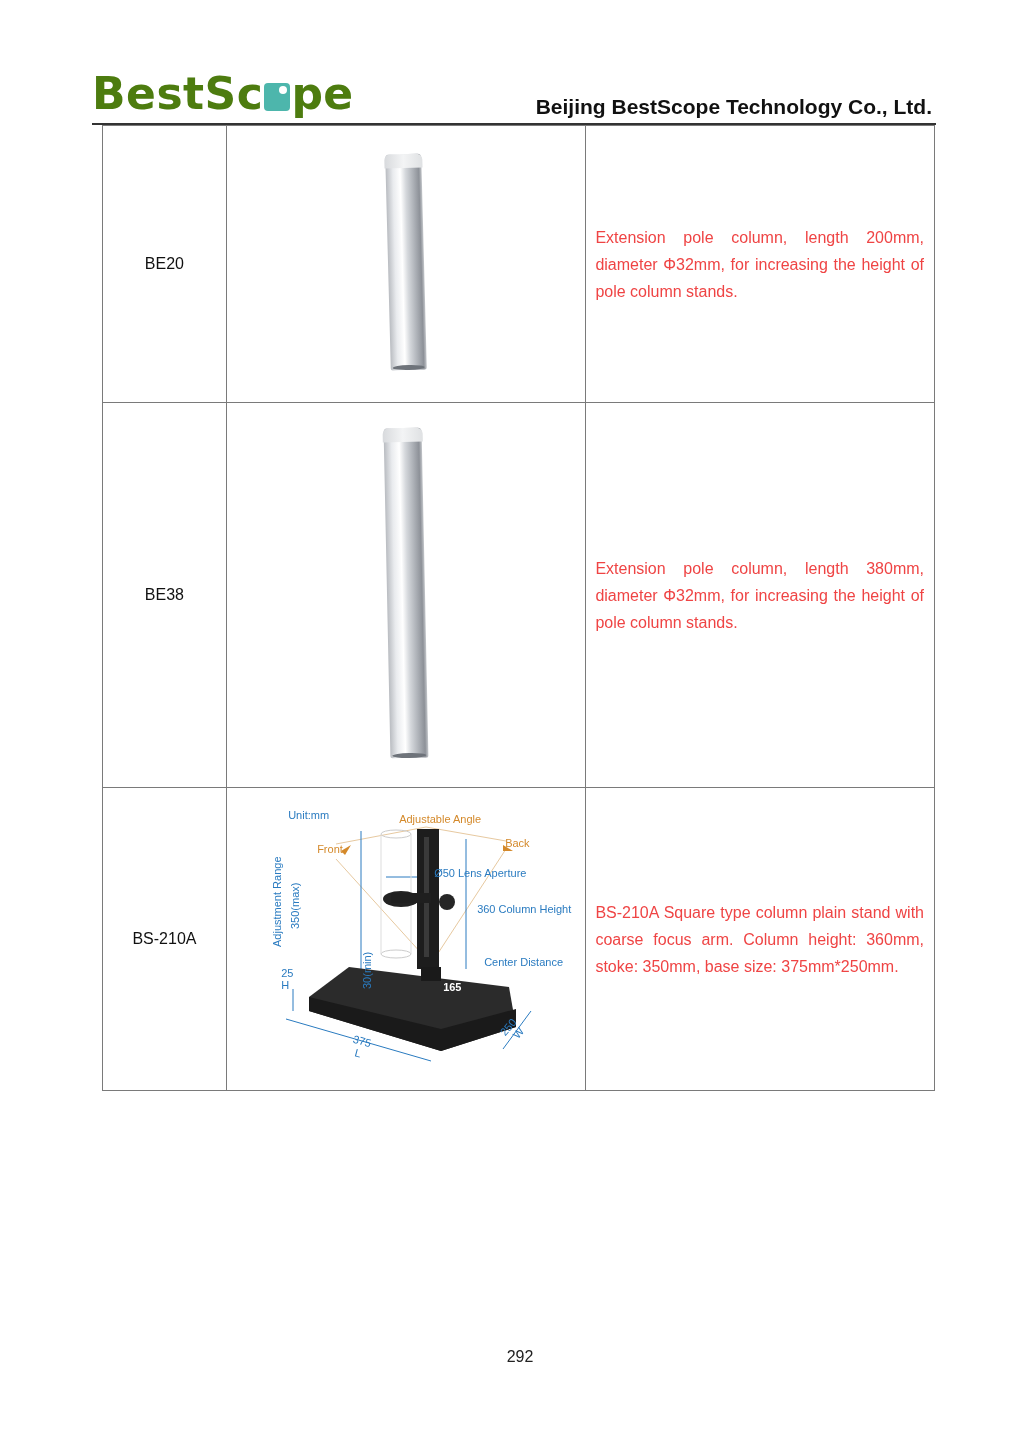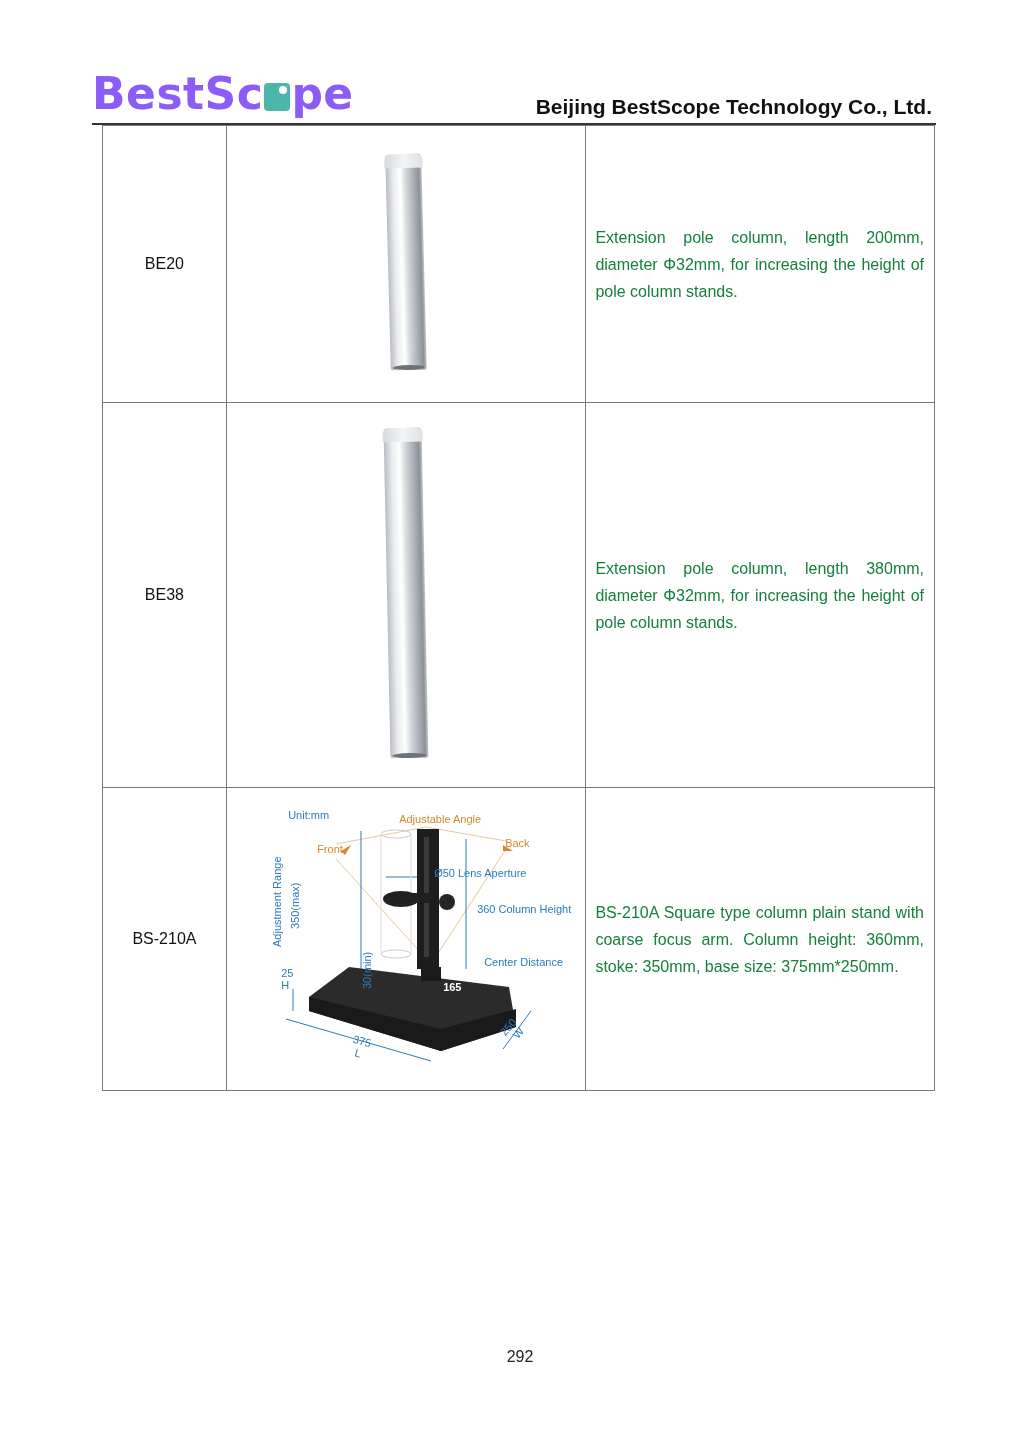--- a/index.html
+++ b/index.html
@@ -1,26 +1,26 @@
 <!DOCTYPE html>
 <html><head>
 <meta charset="utf-8">
 <style>
   html, body { margin:0; padding:0; background:#ffffff; }
   body { width:1024px; height:1448px; position:relative; overflow:hidden; font-family:"Liberation Sans", sans-serif; color:#000; }
-  .logo { position:absolute; left:92px; top:70px; font-family:"DejaVu Sans", sans-serif; font-weight:bold; font-size:44px; color:#8b5cf6; letter-spacing:0.5px; line-height:48px; }
+  .logo { position:absolute; left:92px; top:70px; font-family:"DejaVu Sans", sans-serif; font-weight:bold; font-size:44px; color:#4d7c0f; letter-spacing:0.5px; line-height:48px; }
   .logo .o-box { display:inline-block; width:26px; height:28px; background:#4db6ac; border-radius:4px; vertical-align:-2px; margin:0 1px; position:relative; }
   .logo .o-box::after { content:""; position:absolute; right:3px; top:3px; width:8px; height:8px; border-radius:50%; background:#fff; }
   .company { position:absolute; right:92px; top:95px; font-size:21px; font-weight:bold; color:#111;text-align:center; }
   .header-rule { position:absolute; left:92px; right:88px; top:123px; height:2px; background:#333; }
   table.spec { position:absolute; left:102px; top:125px; width:833px; border-collapse:collapse; }
   table.spec td { border:1.5px solid #7a7a7a; vertical-align:middle; padding:4px; }
   td.model { width:124px; text-align:center; font-size:16px; color:#111; }
   td.img { width:353px; text-align:center; }
-  td.desc { width:354px; padding:0 10px 0 9px !important; font-size:16px; line-height:27px; text-align:justify; color:#15803d; }
+  td.desc { width:354px; padding:0 10px 0 9px !important; font-size:16px; line-height:27px; text-align:justify; color:#ef4444; }
   .row1 td { height:268px; }
   .row2 td { height:376px; }
   .row3 td { height:294px; }
   .pole { display:inline-block; position:relative; }
   .pole .body { width:100%; height:100%; border-radius:4px 4px 2px 2px; background:linear-gradient(90deg,#b9bcc1 0%,#e9ebee 20%,#ffffff 40%,#d5d8dc 55%,#aeb2b8 75%,#8d9198 92%,#c4c7cb 100%); }
   .pole .cap { position:absolute; left:-1px; right:-1px; top:0; height:14px; border-radius:6px 6px 0 0; background:linear-gradient(90deg,#d8dadd,#f3f4f5,#dfe1e3); }
   .pole .bottom { position:absolute; left:2px; right:2px; bottom:0; height:5px; border-radius:50%; background:#6e737a; }
   .stand { position:relative; width:330px; height:280px; margin:0 auto; }
   .stand .lbl { position:absolute; font-size:11px; color:#2a7bc0; white-space:nowrap; font-family:"Liberation Sans", sans-serif; }
   .stand .lbl.orange { color:#d4892a; }

